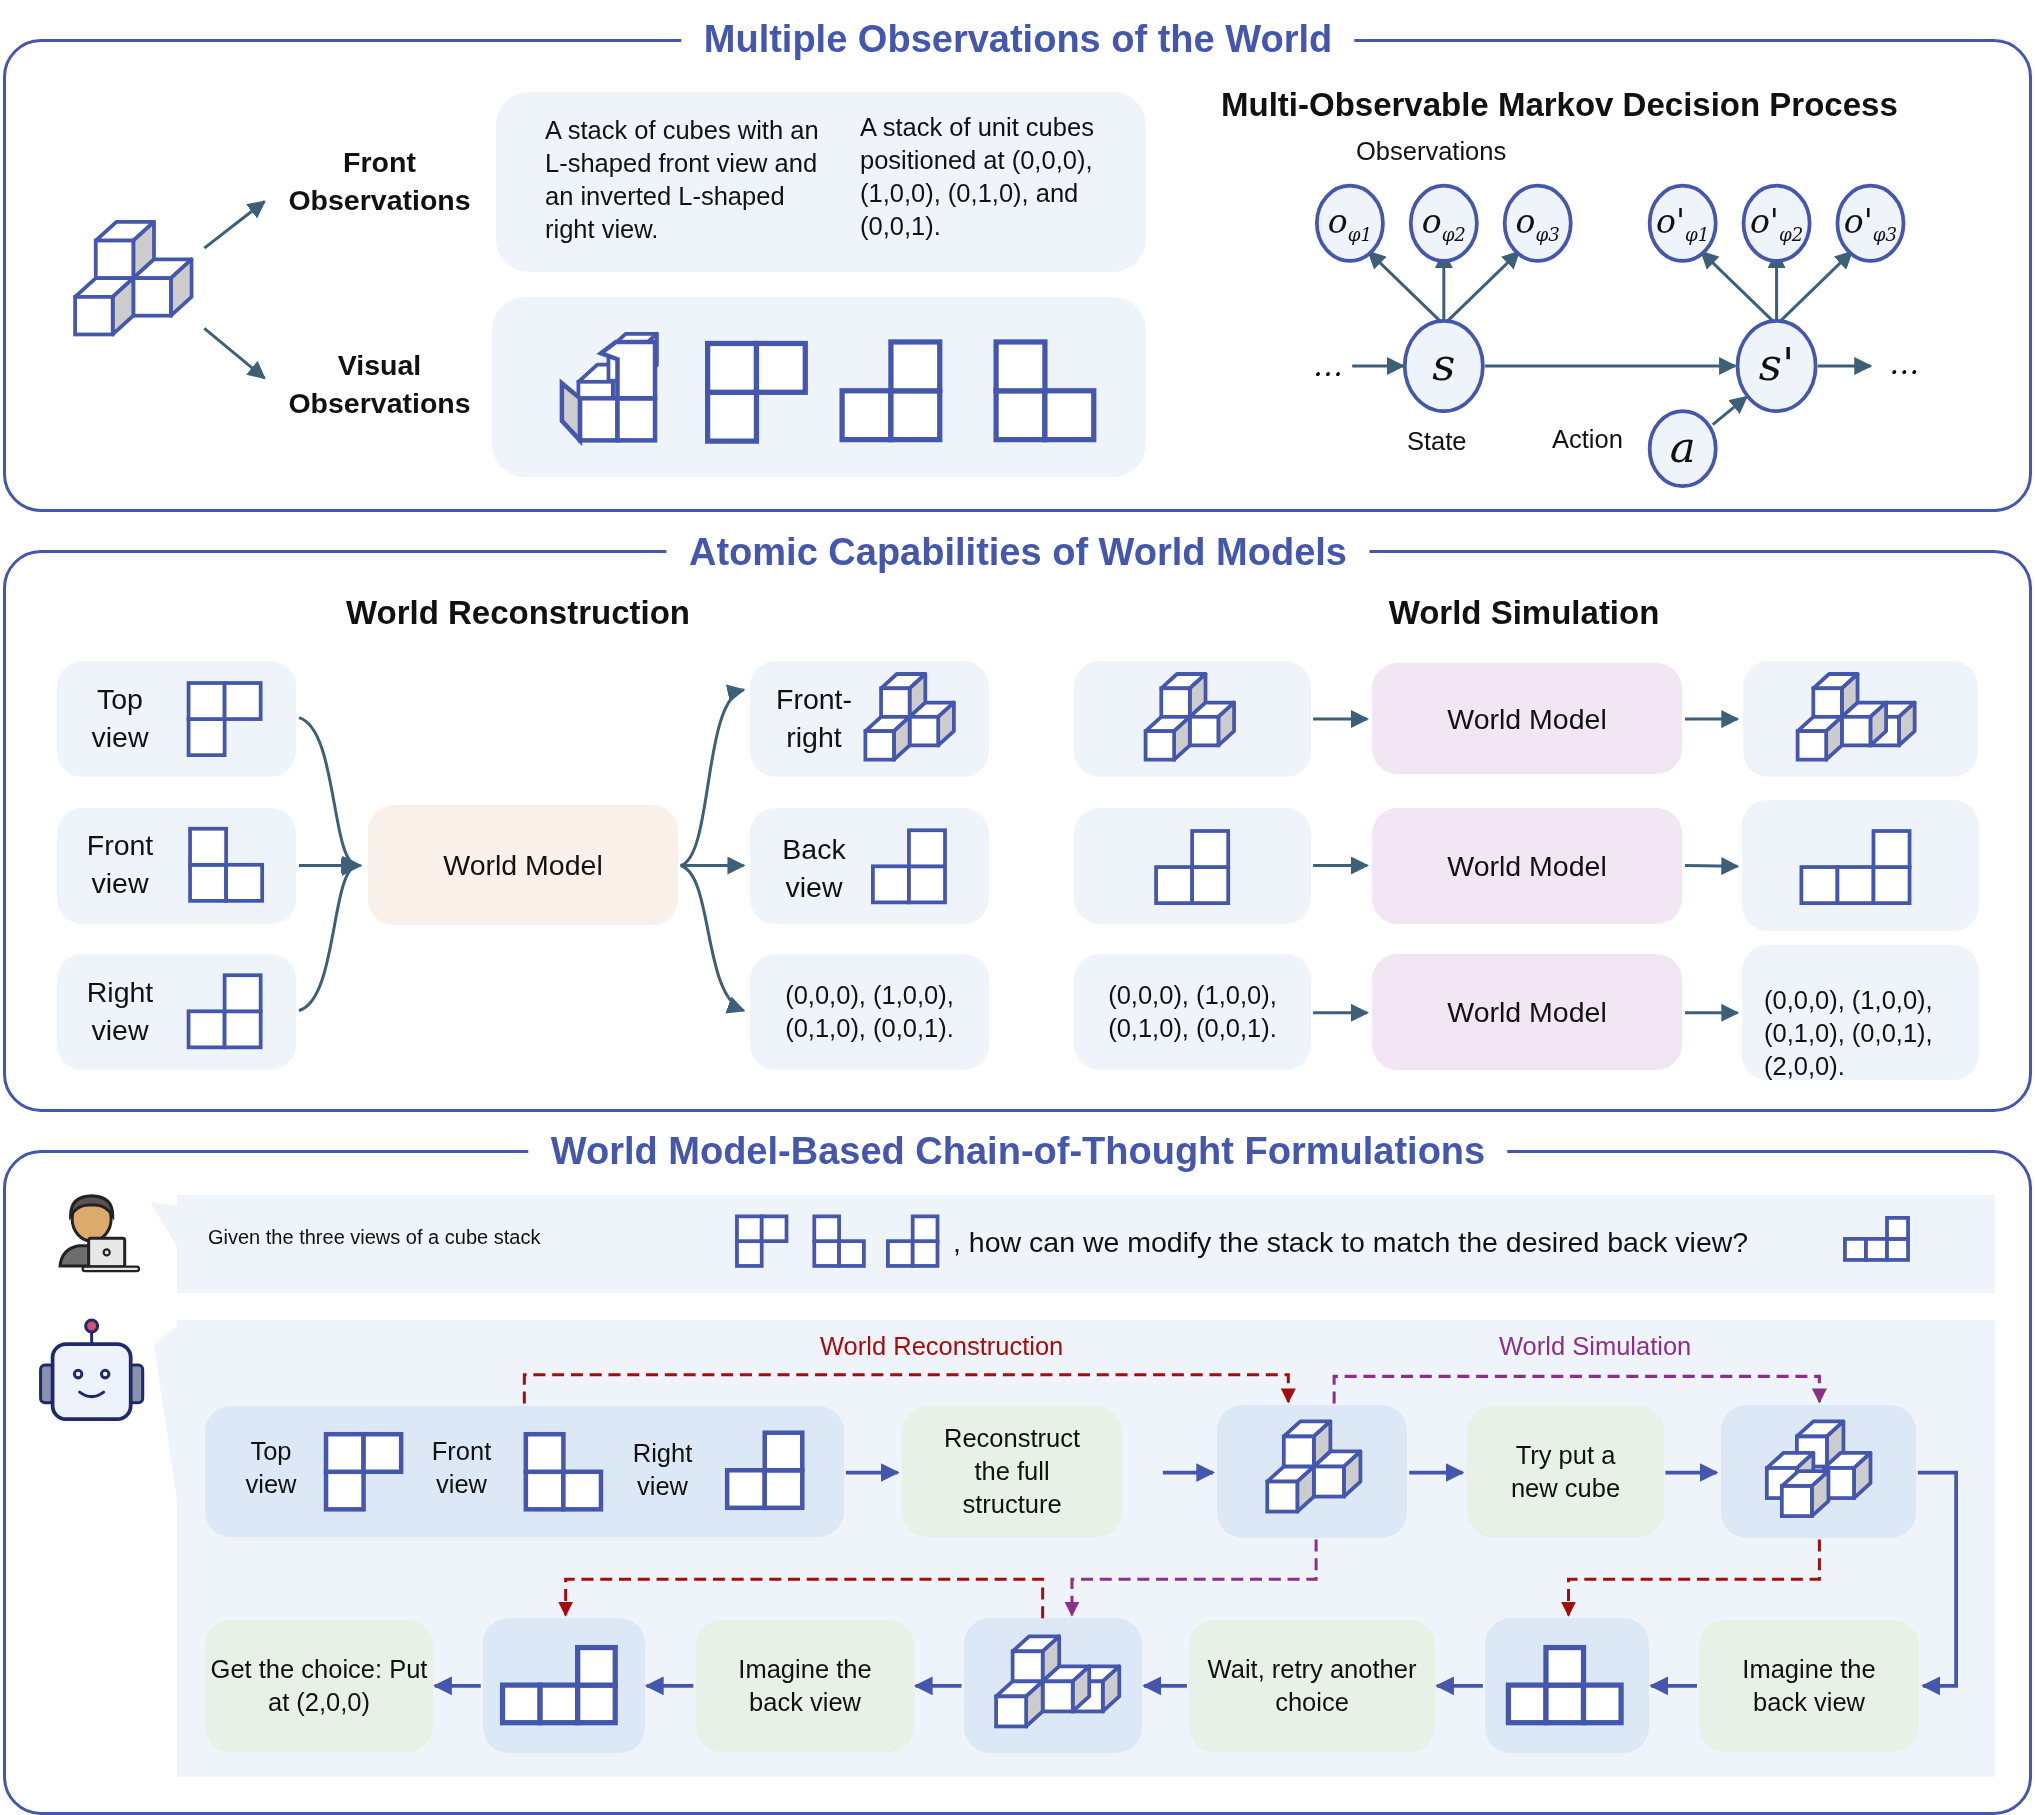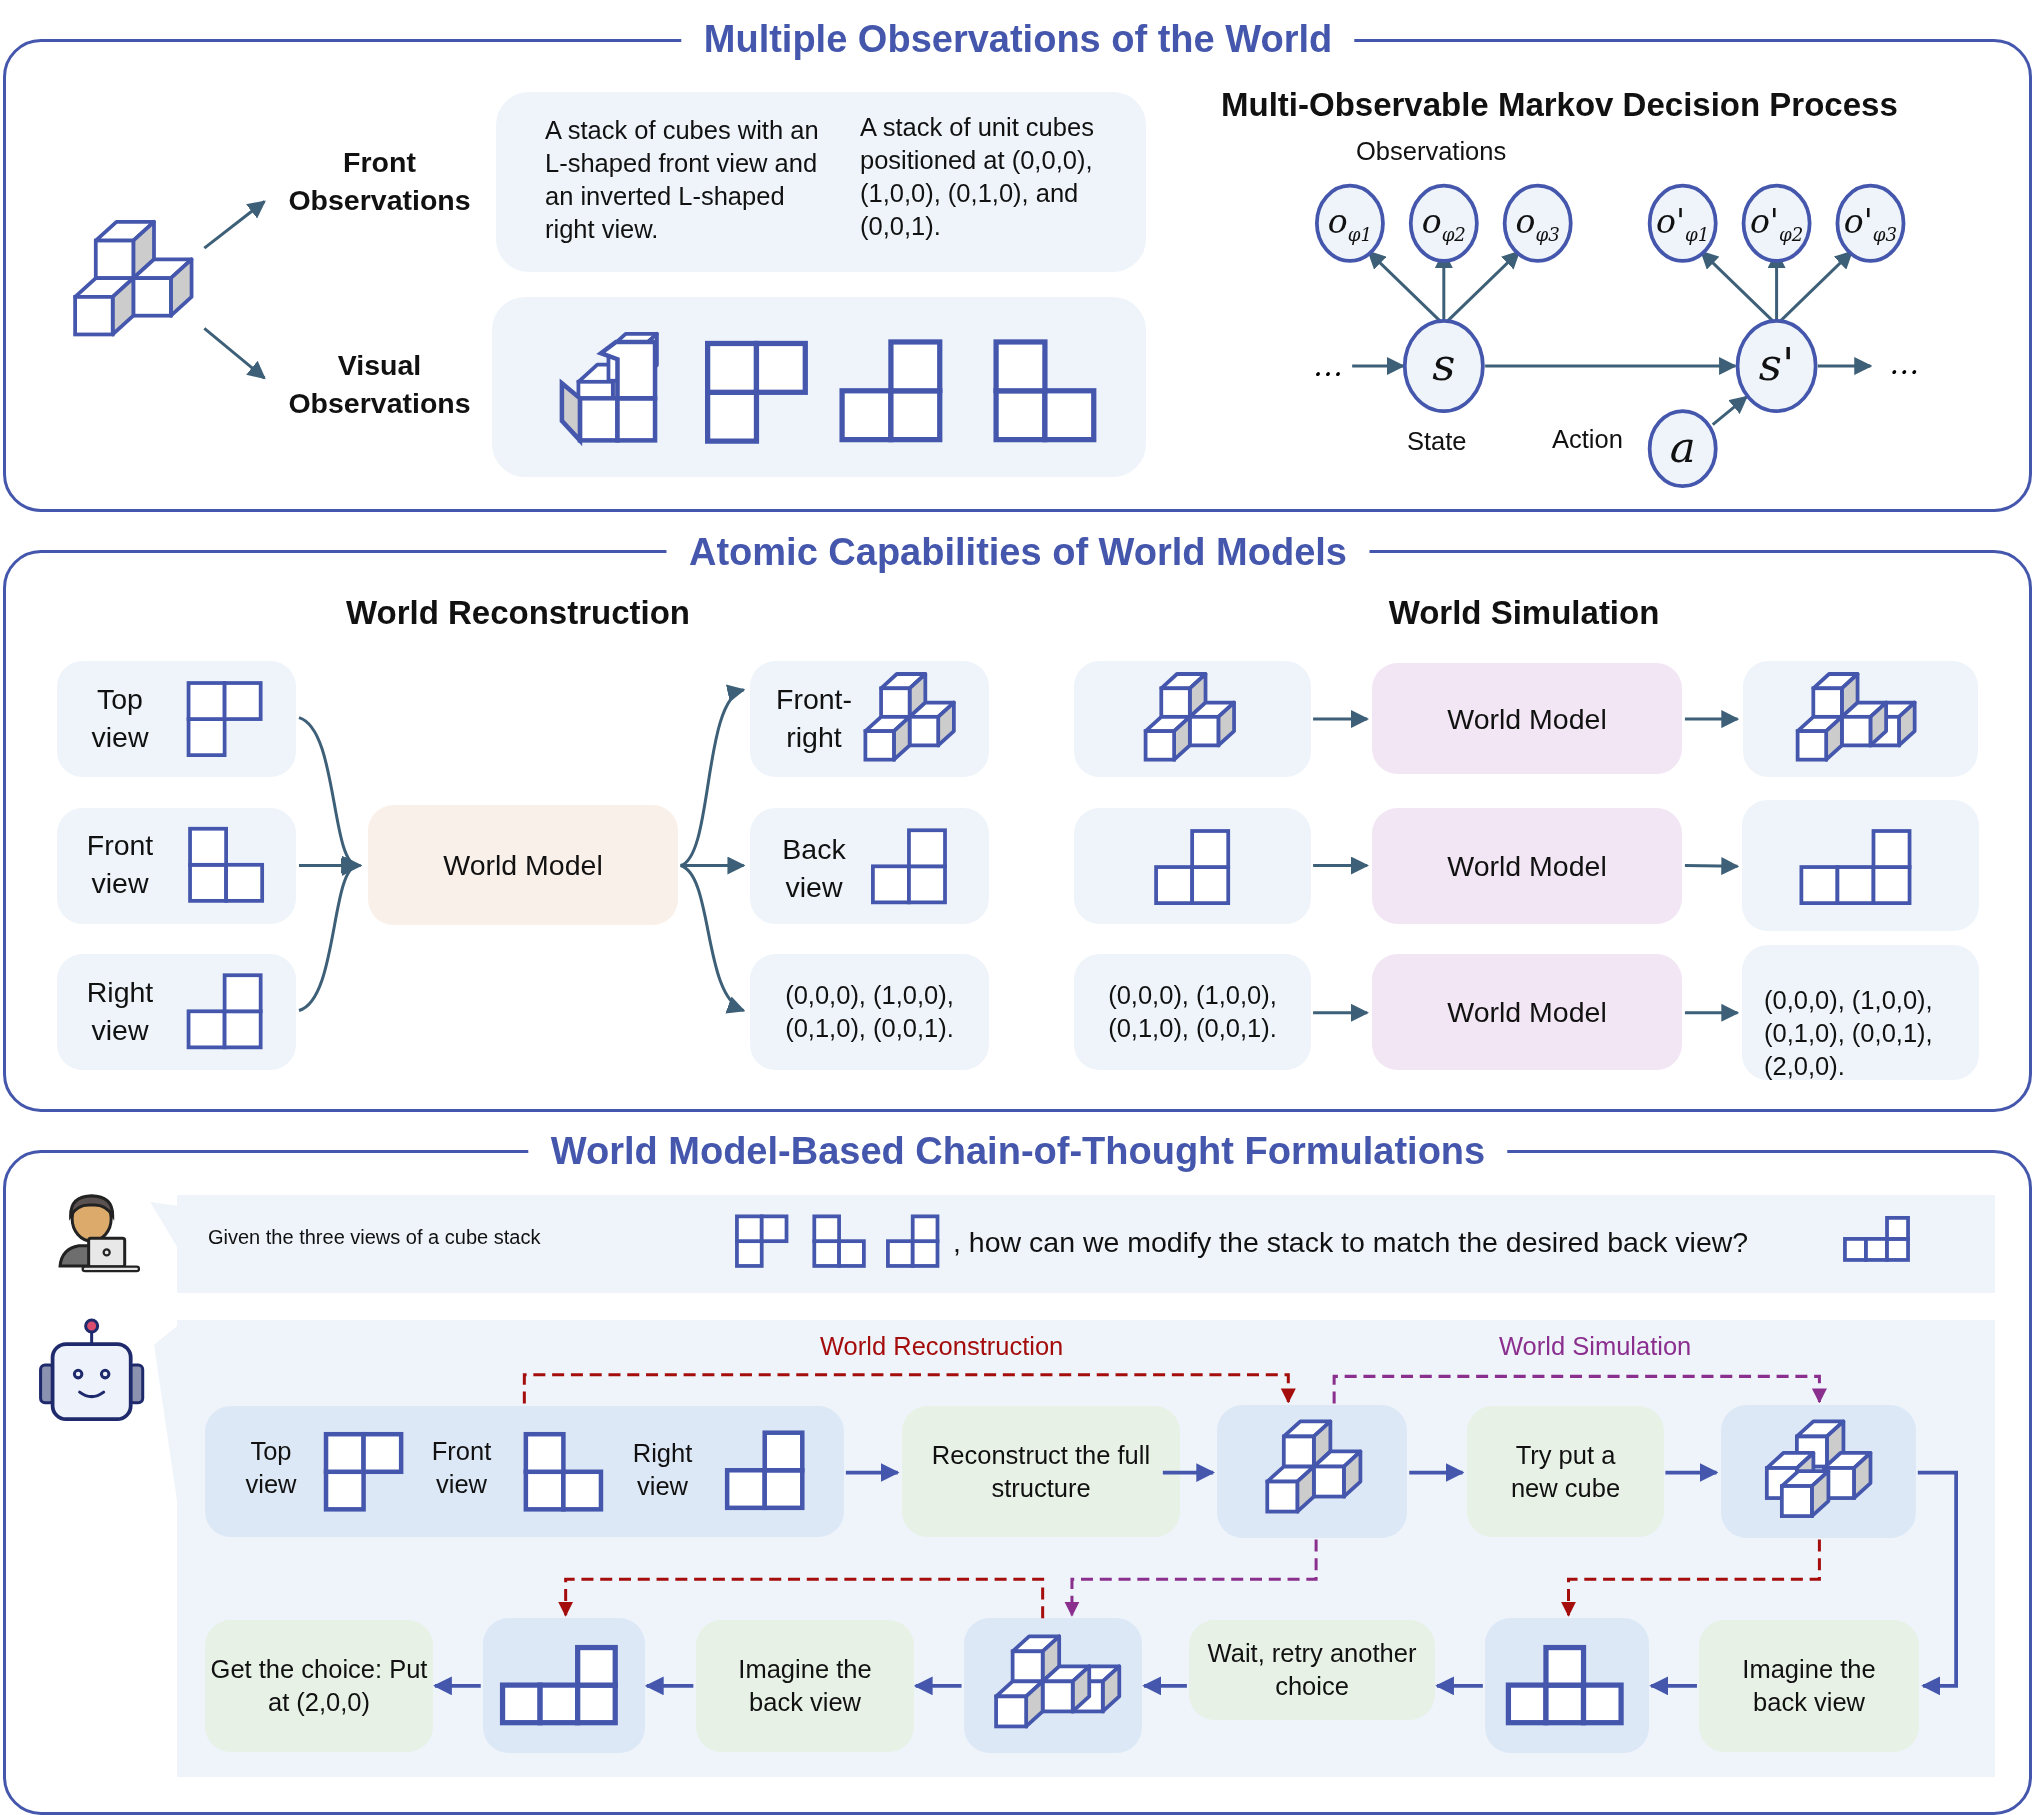--- a/index.html
+++ b/index.html
@@ -88,38 +88,38 @@
 <div class="abs" style="left:177px;top:1320px;width:1818px;height:457px;background:#eef4fa;"></div>
 
 <div class="abs t36" style="left:820px;top:1330px;color:#a50d0d;white-space:nowrap;">World Reconstruction</div>
 <div class="abs t36" style="left:1499px;top:1330px;color:#8b2f8f;white-space:nowrap;">World Simulation</div>
 
 <div class="box bl" style="left:205px;top:1406px;width:639px;height:131px;"></div>
 <div class="abs t36" style="left:237px;top:1435px;width:68px;text-align:center;">Top view</div>
 <div class="abs t36" style="left:424px;top:1435px;width:75px;text-align:center;">Front view</div>
 <div class="abs t36" style="left:625px;top:1437px;width:75px;text-align:center;">Right view</div>
 
-<div class="box gr t36" style="left:902px;top:1406px;width:278px;height:131px;padding:0 26px;">
+<div class="box gr t36" style="left:902px;top:1406px;width:220px;height:131px;padding:0 26px;">
     <span>Reconstruct the full structure</span>
   </div>
 <div class="box bl" style="left:1217px;top:1405px;width:190px;height:133px;"></div>
 <div class="box gr t36" style="left:1467px;top:1406px;width:197px;height:131px;padding:0 30px;">
     <span>Try put a new cube</span>
   </div>
 <div class="box bl" style="left:1721px;top:1405px;width:195px;height:133px;"></div>
 
 <div class="box gr t36" style="left:205px;top:1620px;width:228px;height:132px;">
     <span>Get the choice: Put at (2,0,0)</span>
   </div>
 <div class="box bl" style="left:483px;top:1618px;width:162px;height:135px;"></div>
 <div class="box gr t36" style="left:696px;top:1620px;width:218px;height:132px;padding:0 22.5px;">
     <span>Imagine the back view</span>
   </div>
 <div class="box bl" style="left:964px;top:1618px;width:178px;height:135px;"></div>
-<div class="box gr t36" style="left:1189px;top:1620px;width:246px;height:100px;">
+<div class="box gr t36" style="left:1189px;top:1620px;width:246px;height:132px;">
     <span>Wait, retry another choice</span>
   </div>
 <div class="box bl" style="left:1485px;top:1618px;width:164px;height:135px;"></div>
 <div class="box gr t36" style="left:1699px;top:1620px;width:220px;height:132px;padding:0 22.5px;">
     <span>Imagine the back view</span>
   </div>
 
 <svg class="ov" width="2035" height="1816" viewBox="0 0 2709 2417">
   <defs>
     <marker id="ah" viewBox="0 0 10 10" refX="9" refY="5" markerWidth="6" markerHeight="6" orient="auto-start-reverse">

